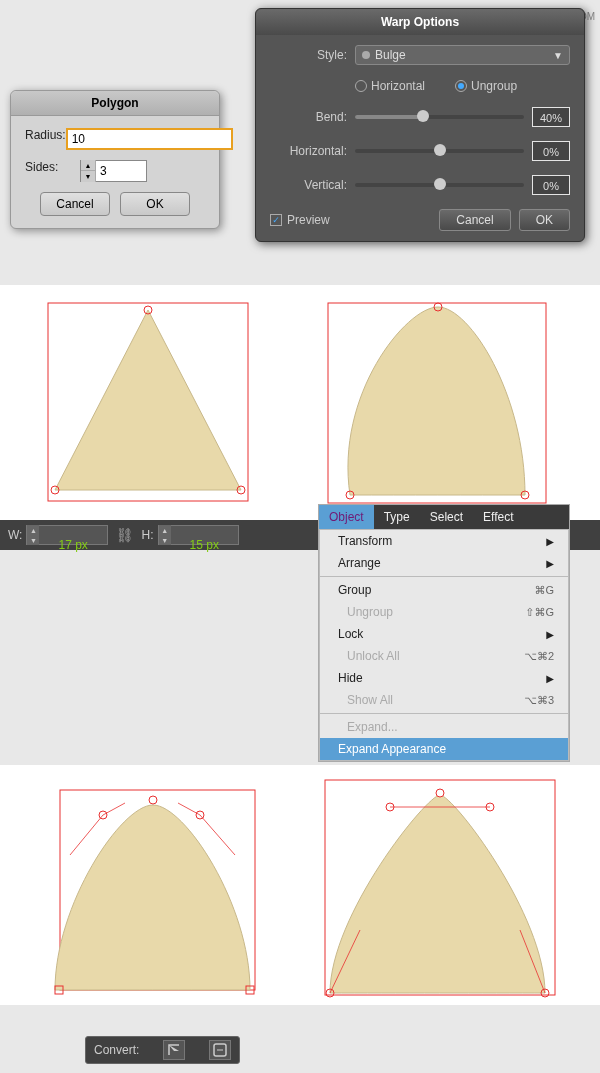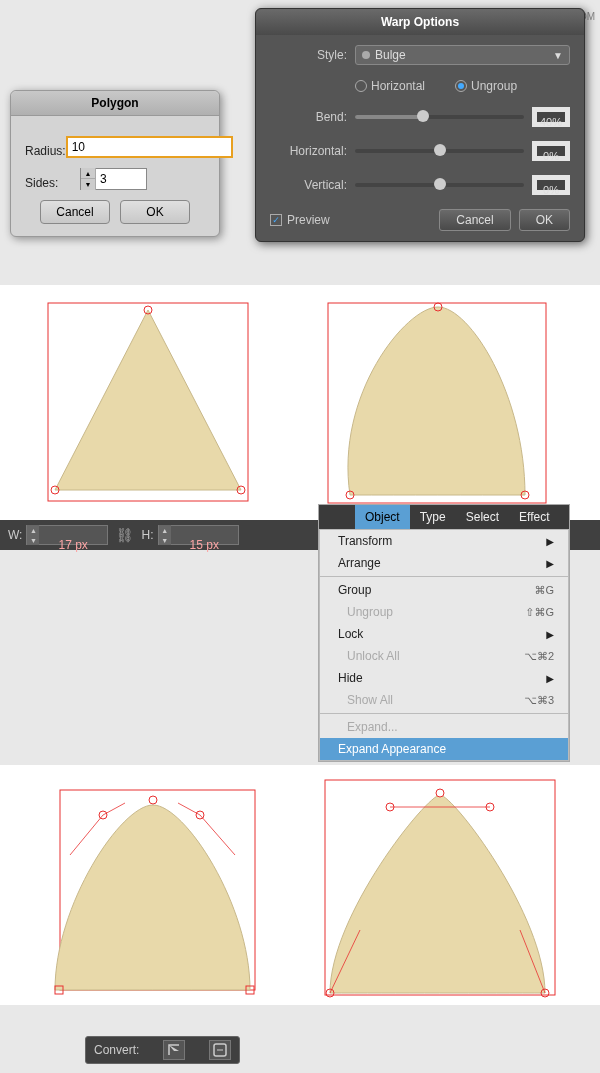--- a/index.html
+++ b/index.html
@@ -31,23 +31,22 @@
       font-size: 12px;
       font-weight: bold;
       border-bottom: 1px solid #999;
       border-radius: 6px 6px 0 0;
     }
     .dialog-body {
       padding: 12px 14px;
     }
     .dialog-row {
       display: flex;
-      align-items: flex-end;
+      align-items: flex-start;
       margin-bottom: 10px;
-      margin-top: 8px;
     }
     .dialog-label {
       width: 55px;
       font-size: 12px;
       color: #222;
     }
     .dialog-input {
       flex: 1;
       height: 22px;
       border: 2px solid #e8a020;
@@ -216,21 +215,21 @@
       width: 12px;
       height: 12px;
       background: #ccc;
       border-radius: 50%;
       transform: translateX(-50%);
     }
     .value-box {
       width: 38px;
       height: 20px;
       background: #444;
-      border: 5px solid #e5e5e5;
+      border: 1px solid #e5e5e5;
       color: #ddd;
       font-size: 11px;
       text-align: center;
       line-height: 20px;
     }
     .distortion-label {
       font-size: 12px;
       color: #ccc;
       margin-bottom: 6px;
     }
@@ -316,21 +315,21 @@
       height: 10px;
       background: #666;
       font-size: 7px;
       display: flex;
       align-items: center;
       justify-content: center;
       color: #ccc;
       cursor: pointer;
     }
     .tb-val {
-      color: #fca5a5;
+      color: #84cc16;
       font-size: 12px;
       padding: 0 19px;
       margin-top: 20px;
     }
     .link-icon {
       color: #aaa;
       font-size: 14px;
       margin: 0 4px;
     }
 
@@ -348,22 +347,21 @@
       background: #3a3a3a;
     }
     .menu-item {
       padding: 5px 10px;
       font-size: 12px;
       color: #eee;
       cursor: pointer;
     }
     .menu-item.active {
       background: #5a9fd4;
-      color: #000000;
-      margin-left: 36px;
+      color: #701a75;
     }
     .dropdown-menu {
       background: #e8e8e8;
       border: 1px solid #bbb;
     }
     .menu-entry {
       display: flex;
       align-items: center;
       justify-content: space-between;
       padding: 4px 14px 4px 18px;

